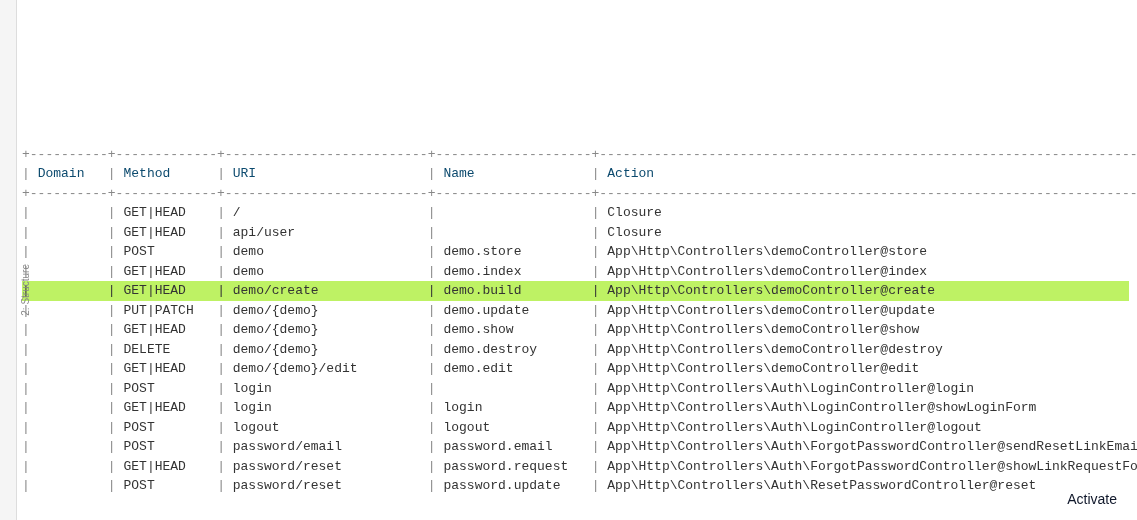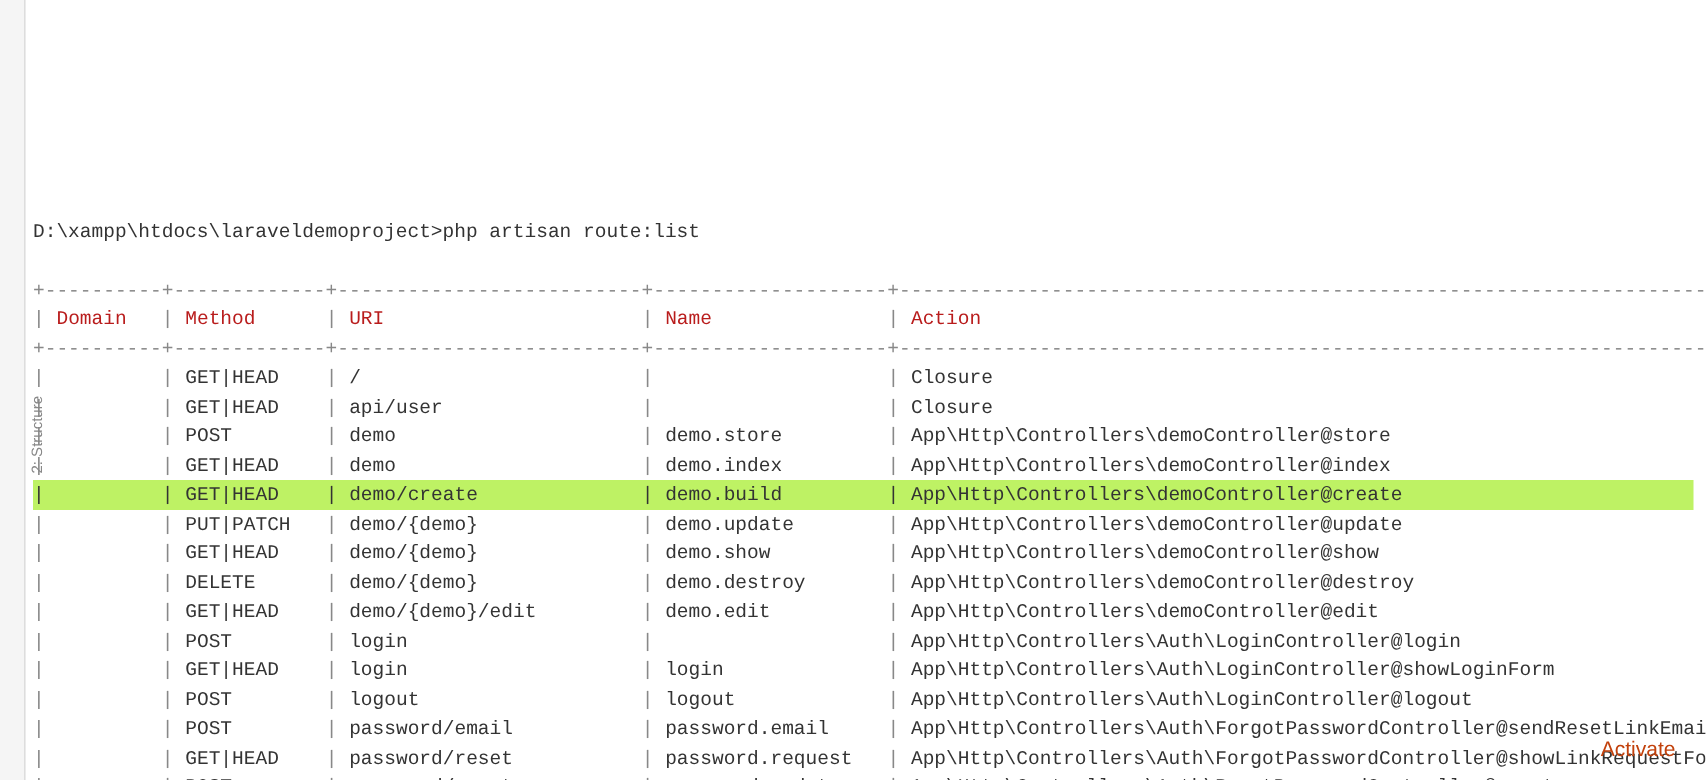--- a/index.html
+++ b/index.html
@@ -6,21 +6,21 @@
       margin: 0;
       padding: 8px;
       font-family: Consolas, 'Courier New', monospace;
       font-size: 13px;
       background-color: #ffffff;
       color: #333333;
       white-space: pre;
       line-height: 1.5;
     }
     .prompt-cmd { color: #333; }
-    .header-cell { color: #b91c1c; }
+    .header-cell { color: #0c4a6e; }
     .pipe { color: #888; }
     .dash { color: #888; }
     .row { display: block; }
     .highlighted { background-color: #bef264; }
     .highlighted .pipe { color: #333; }
     .sidebar {
       position: fixed;
       left: 0;
       top: 0;
       bottom: 0;
@@ -35,37 +35,36 @@
       color: #888;
       font-family: sans-serif;
       padding: 4px 2px;
       position: absolute;
       top: 50%;
     }
     .watermark {
       position: fixed;
       right: 20px;
       bottom: 10px;
-      color: #c2410c;
+      color: #0f172a;
       font-family: 'Segoe UI', sans-serif;
       font-size: 14px;
     }
     .content { margin-left: 14px; }
   </style>
 </head>
 <body>
 
 
 
 <div class="sidebar">
   <span class="sidebar-text">2: Structure</span>
 </div>
 
 <div class="content">
-<div class="row"><span class="prompt-cmd">D:\xampp\htdocs\laraveldemoproject&gt;php artisan route:list</span></div>
 <div id="table-area"><div class="row"><span class="dash">+----------+-------------+--------------------------+--------------------+---------------------------------------------------------------------+-------------------+</span></div><div class="row"><span class="pipe">|</span> <span class="header-cell">Domain  </span> <span class="pipe">|</span> <span class="header-cell">Method     </span> <span class="pipe">|</span> <span class="header-cell">URI                     </span> <span class="pipe">|</span> <span class="header-cell">Name              </span> <span class="pipe">|</span> <span class="header-cell">Action                                                             </span>   </div><div class="row"><span class="dash">+----------+-------------+--------------------------+--------------------+---------------------------------------------------------------------+-------------------+</span></div><div class="row"><span class="pipe">|</span> <span>        </span> <span class="pipe">|</span> <span>GET|HEAD   </span> <span class="pipe">|</span> <span>/                       </span> <span class="pipe">|</span> <span>                  </span> <span class="pipe">|</span> <span>Closure                                                            </span>   </div><div class="row"><span class="pipe">|</span> <span>        </span> <span class="pipe">|</span> <span>GET|HEAD   </span> <span class="pipe">|</span> <span>api/user                </span> <span class="pipe">|</span> <span>                  </span> <span class="pipe">|</span> <span>Closure                                                            </span>   </div><div class="row"><span class="pipe">|</span> <span>        </span> <span class="pipe">|</span> <span>POST       </span> <span class="pipe">|</span> <span>demo                    </span> <span class="pipe">|</span> <span>demo.store        </span> <span class="pipe">|</span> <span>App\Http\Controllers\demoController@store                          </span>   </div><div class="row"><span class="pipe">|</span> <span>        </span> <span class="pipe">|</span> <span>GET|HEAD   </span> <span class="pipe">|</span> <span>demo                    </span> <span class="pipe">|</span> <span>demo.index        </span> <span class="pipe">|</span> <span>App\Http\Controllers\demoController@index                          </span>   </div><div class="row highlighted"><span class="pipe">|</span> <span>        </span> <span class="pipe">|</span> <span>GET|HEAD   </span> <span class="pipe">|</span> <span>demo/create             </span> <span class="pipe">|</span> <span>demo.build        </span> <span class="pipe">|</span> <span>App\Http\Controllers\demoController@create                         </span>   </div><div class="row"><span class="pipe">|</span> <span>        </span> <span class="pipe">|</span> <span>PUT|PATCH  </span> <span class="pipe">|</span> <span>demo/{demo}             </span> <span class="pipe">|</span> <span>demo.update       </span> <span class="pipe">|</span> <span>App\Http\Controllers\demoController@update                         </span>   </div><div class="row"><span class="pipe">|</span> <span>        </span> <span class="pipe">|</span> <span>GET|HEAD   </span> <span class="pipe">|</span> <span>demo/{demo}             </span> <span class="pipe">|</span> <span>demo.show         </span> <span class="pipe">|</span> <span>App\Http\Controllers\demoController@show                           </span>   </div><div class="row"><span class="pipe">|</span> <span>        </span> <span class="pipe">|</span> <span>DELETE     </span> <span class="pipe">|</span> <span>demo/{demo}             </span> <span class="pipe">|</span> <span>demo.destroy      </span> <span class="pipe">|</span> <span>App\Http\Controllers\demoController@destroy                        </span>   </div><div class="row"><span class="pipe">|</span> <span>        </span> <span class="pipe">|</span> <span>GET|HEAD   </span> <span class="pipe">|</span> <span>demo/{demo}/edit        </span> <span class="pipe">|</span> <span>demo.edit         </span> <span class="pipe">|</span> <span>App\Http\Controllers\demoController@edit                           </span>   </div><div class="row"><span class="pipe">|</span> <span>        </span> <span class="pipe">|</span> <span>POST       </span> <span class="pipe">|</span> <span>login                   </span> <span class="pipe">|</span> <span>                  </span> <span class="pipe">|</span> <span>App\Http\Controllers\Auth\LoginController@login                    </span>   </div><div class="row"><span class="pipe">|</span> <span>        </span> <span class="pipe">|</span> <span>GET|HEAD   </span> <span class="pipe">|</span> <span>login                   </span> <span class="pipe">|</span> <span>login             </span> <span class="pipe">|</span> <span>App\Http\Controllers\Auth\LoginController@showLoginForm            </span>   </div><div class="row"><span class="pipe">|</span> <span>        </span> <span class="pipe">|</span> <span>POST       </span> <span class="pipe">|</span> <span>logout                  </span> <span class="pipe">|</span> <span>logout            </span> <span class="pipe">|</span> <span>App\Http\Controllers\Auth\LoginController@logout                   </span>   </div><div class="row"><span class="pipe">|</span> <span>        </span> <span class="pipe">|</span> <span>POST       </span> <span class="pipe">|</span> <span>password/email          </span> <span class="pipe">|</span> <span>password.email    </span> <span class="pipe">|</span> <span>App\Http\Controllers\Auth\ForgotPasswordController@sendResetLinkEmail</span>   </div><div class="row"><span class="pipe">|</span> <span>        </span> <span class="pipe">|</span> <span>GET|HEAD   </span> <span class="pipe">|</span> <span>password/reset          </span> <span class="pipe">|</span> <span>password.request  </span> <span class="pipe">|</span> <span>App\Http\Controllers\Auth\ForgotPasswordController@showLinkRequestForm</span>   </div><div class="row"><span class="pipe">|</span> <span>        </span> <span class="pipe">|</span> <span>POST       </span> <span class="pipe">|</span> <span>password/reset          </span> <span class="pipe">|</span> <span>password.update   </span> <span class="pipe">|</span> <span>App\Http\Controllers\Auth\ResetPasswordController@reset            </span>   </div></div>
 
 
 </div>
 
 <div class="watermark">Activate</div>
 
 
 
 

